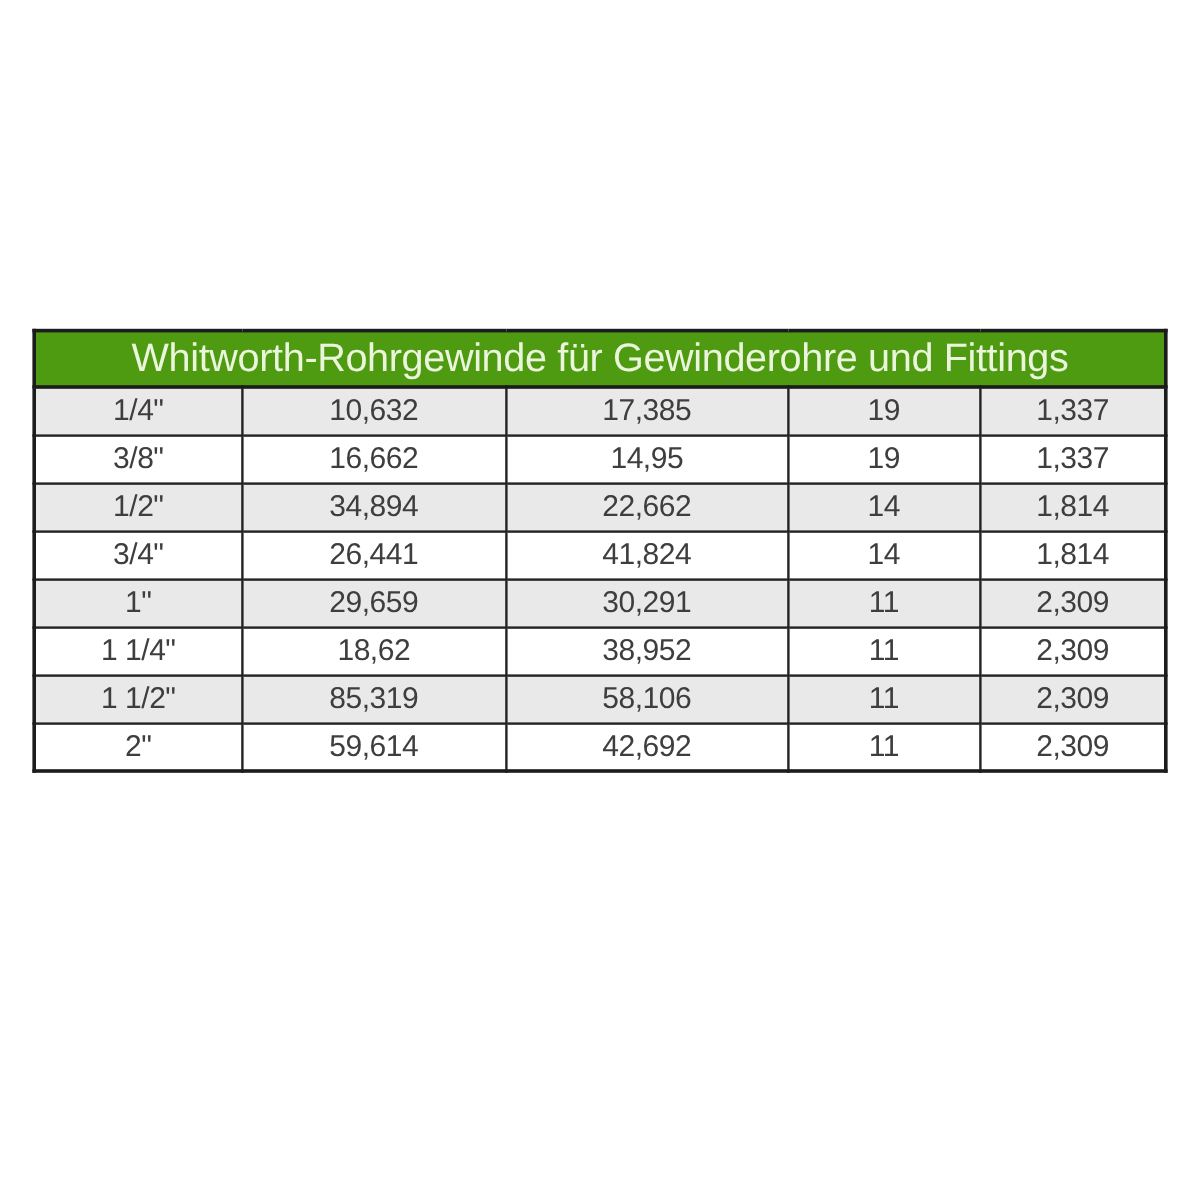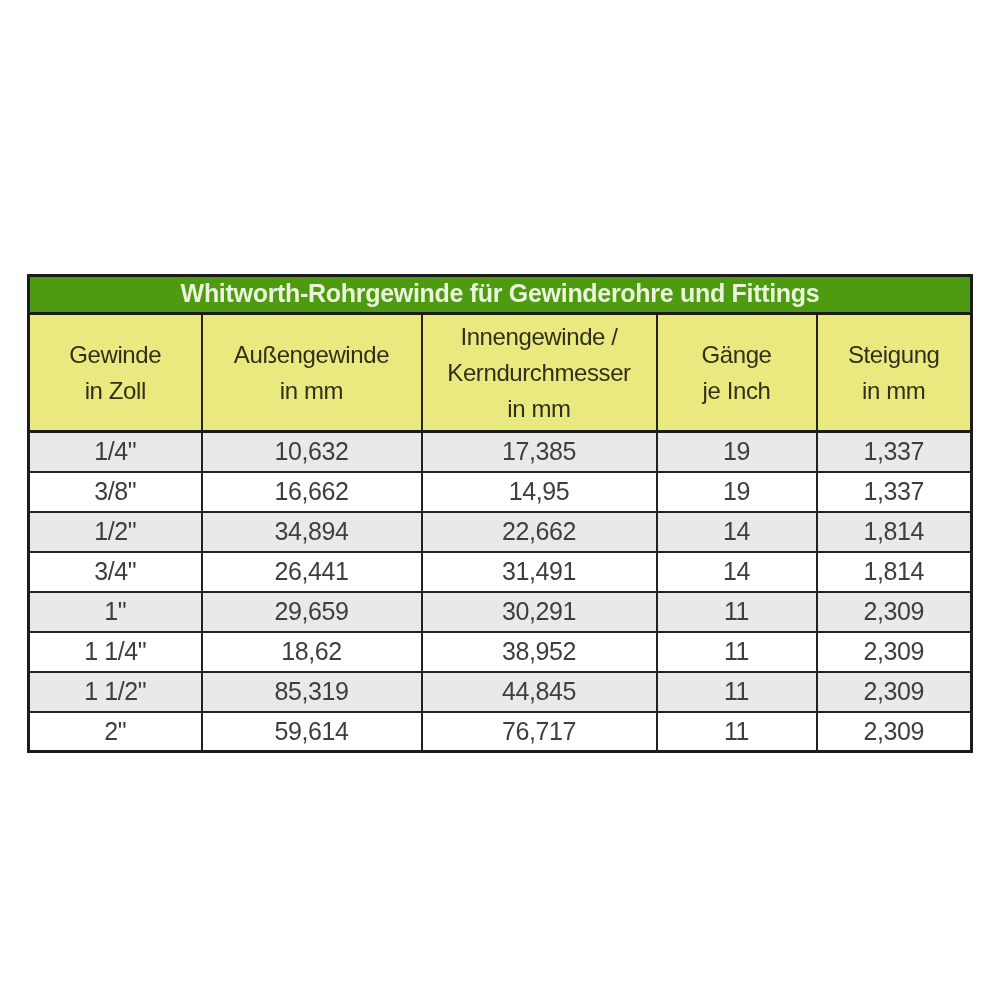--- a/index.html
+++ b/index.html
@@ -22,22 +22,22 @@
   }
   col.c1 { width: 173px; }
   col.c2 { width: 220px; }
   col.c3 { width: 235px; }
   col.c4 { width: 160px; }
   col.c5 { width: 155px; }
 
   tr.title-row th {
     background: #4e9a10;
     color: #eaf5dc;
-    font-weight: bold;
-    font-size: 25px;
+    font-weight: normal;
+    font-size: 33px;
     letter-spacing: -0.3px;
     text-align: center;
     height: 38px;
     padding: 2px 0 4px 0;
     border: 3px solid #1c1c1c;
   }
   tr.header-row th {
     background: #eae97f;
     color: #30301a;
     font-weight: normal;
@@ -74,33 +74,20 @@
       <col class="c1">
         <col class="c2">
         <col class="c3">
         <col class="c4">
         <col class="c5">
     </colgroup>
     <thead>
       <tr class="title-row">
         <th colspan="5">Whitworth-Rohrgewinde für Gewinderohre und Fittings</th>
       </tr>
-      <tr class="header-row">
-        <th>Gewinde
-in Zoll</th>
-        <th>Außengewinde
-in mm</th>
-        <th>Innengewinde /
-Kerndurchmesser
-in mm</th>
-        <th>Gänge
-je Inch</th>
-        <th>Steigung
-in mm</th>
-      </tr>
     </thead>
     <tbody>
       <tr class="alt">
         <td>1/4"</td>
         <td>10,632</td>
         <td>17,385</td>
         <td>19</td>
         <td>1,337</td>
       </tr>
       <tr class="plain">
@@ -113,47 +100,47 @@
       <tr class="alt">
         <td>1/2"</td>
         <td>34,894</td>
         <td>22,662</td>
         <td>14</td>
         <td>1,814</td>
       </tr>
       <tr class="plain">
         <td>3/4"</td>
         <td>26,441</td>
-        <td>31,491</td>
+        <td>41,824</td>
         <td>14</td>
         <td>1,814</td>
       </tr>
       <tr class="alt">
         <td>1"</td>
         <td>29,659</td>
         <td>30,291</td>
         <td>11</td>
         <td>2,309</td>
       </tr>
       <tr class="plain">
         <td>1 1/4"</td>
         <td>18,62</td>
         <td>38,952</td>
         <td>11</td>
         <td>2,309</td>
       </tr>
       <tr class="alt">
         <td>1 1/2"</td>
         <td>85,319</td>
-        <td>44,845</td>
+        <td>58,106</td>
         <td>11</td>
         <td>2,309</td>
       </tr>
       <tr class="plain">
         <td>2"</td>
         <td>59,614</td>
-        <td>76,717</td>
+        <td>42,692</td>
         <td>11</td>
         <td>2,309</td>
       </tr>
     </tbody>
   </table>
 </div>
 
 </body></html>

